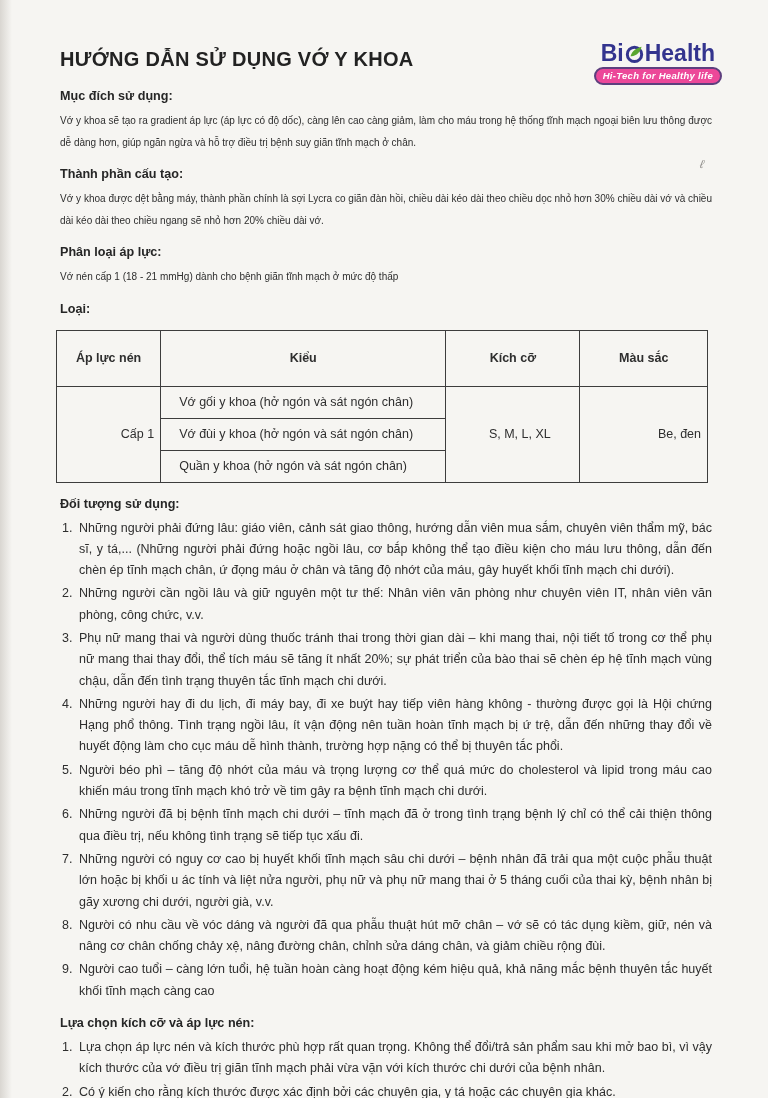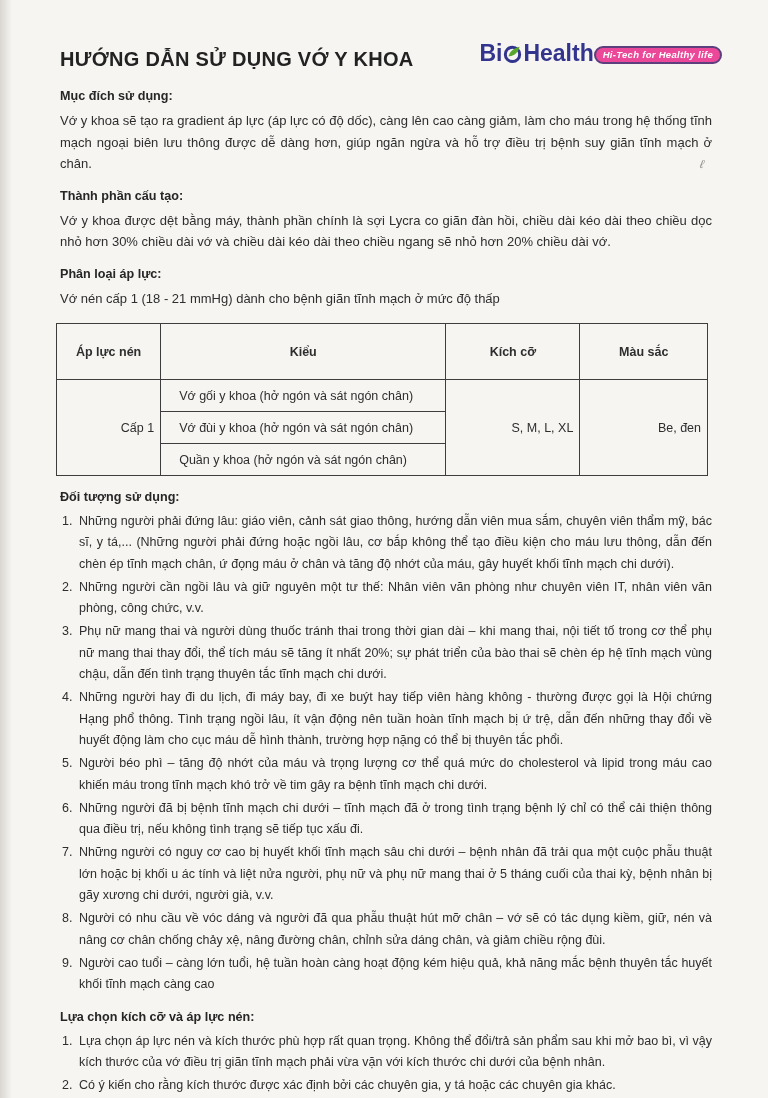--- a/index.html
+++ b/index.html
@@ -22,21 +22,21 @@
     padding: 44px 56px 0 60px;
   }
   
   .doc-header { position: relative; margin-bottom: 18px; }
   .doc-title {
     font-size: 20px; font-weight: bold; color: #222;
     letter-spacing: 0.3px; margin: 4px 0 0 0;
   }
   .logo {
     position: absolute; right: -10px; top: -6px;
-    display: flex; flex-direction: row; align-items: center;
+    display: flex; flex-direction: column; align-items: center;
   }
   .logo-brand {
     display: flex; align-items: center;
     font-size: 23px; font-weight: bold; color: #33348e; letter-spacing: 0px;
     line-height: 1;
   }
   .logo-o { width: 21px; height: 21px; margin: 0 0px; display: inline-block; }
   .logo-tagline {
     margin-top: 2px;
     background: #ec4899;
@@ -47,21 +47,21 @@
     padding: 1px 7px 2px 7px;
     letter-spacing: 0.3px;
     white-space: nowrap;
   }
   
   .sec-heading {
     font-size: 12.6px; font-weight: bold; color: #262626;
     margin: 14px 0 7px 0;
   }
   .sec-body {
-    font-size: 13px; line-height: 21.5px;
+    font-size: 10px; line-height: 21.5px;
     text-align: justify;
     margin: 4px 0 4px 0;
   }
   
   .product-table {
     width: 100%;
     border-collapse: collapse;
     margin: 14px 0 6px -4px;
     table-layout: fixed;
   }
@@ -74,21 +74,21 @@
     font-weight: bold; text-align: center;
     height: 33px; padding: 11px 4px;
   }
   .product-table td { height: 27px; padding: 2px 6px; }
   .col-pressure { width: 16%; }
   .col-style { width: 43.8%; }
   .col-size { width: 20.6%; }
   .col-color { width: 19.6%; }
   .cell-center { text-align: right; }
   .cell-style { text-align: left; padding-left: 18px !important; }
-  .cell-size { text-align: right; padding-left: 20px !important; }
+  .cell-size { text-align: center; padding-left: 20px !important; }
   
   ol.doc-list {
     list-style: none;
     counter-reset: item;
     margin: 6px 0 0 0;
     padding: 0 0 0 2px;
   }
   ol.doc-list > li {
     counter-increment: item;
     position: relative;
@@ -136,20 +136,21 @@
 
   <div class="sec-heading">Mục đích sử dụng:</div>
   <p class="sec-body">Vớ y khoa sẽ tạo ra gradient áp lực (áp lực có độ dốc), càng lên cao càng giảm, làm cho máu trong hệ thống tĩnh mạch ngoại biên lưu thông được dễ dàng hơn, giúp ngăn ngừa và hỗ trợ điều trị bệnh suy giãn tĩnh mạch ở chân.</p>
 
   <div class="sec-heading">Thành phần cấu tạo:</div>
   <p class="sec-body">Vớ y khoa được dệt bằng máy, thành phần chính là sợi Lycra co giãn đàn hồi, chiều dài kéo dài theo chiều dọc nhỏ hơn 30% chiều dài vớ và chiều dài kéo dài theo chiều ngang sẽ nhỏ hơn 20% chiều dài vớ.</p>
 
   <div class="sec-heading">Phân loại áp lực:</div>
   <p class="sec-body">Vớ nén cấp 1 (18 - 21 mmHg) dành cho bệnh giãn tĩnh mạch ở mức độ thấp</p>
 
+  <div class="sec-heading">Loại:</div>
 
   <table class="product-table">
     <colgroup>
       <col class="col-pressure">
         <col class="col-style">
         <col class="col-size">
         <col class="col-color">
     </colgroup>
     <thead>
       <tr>

